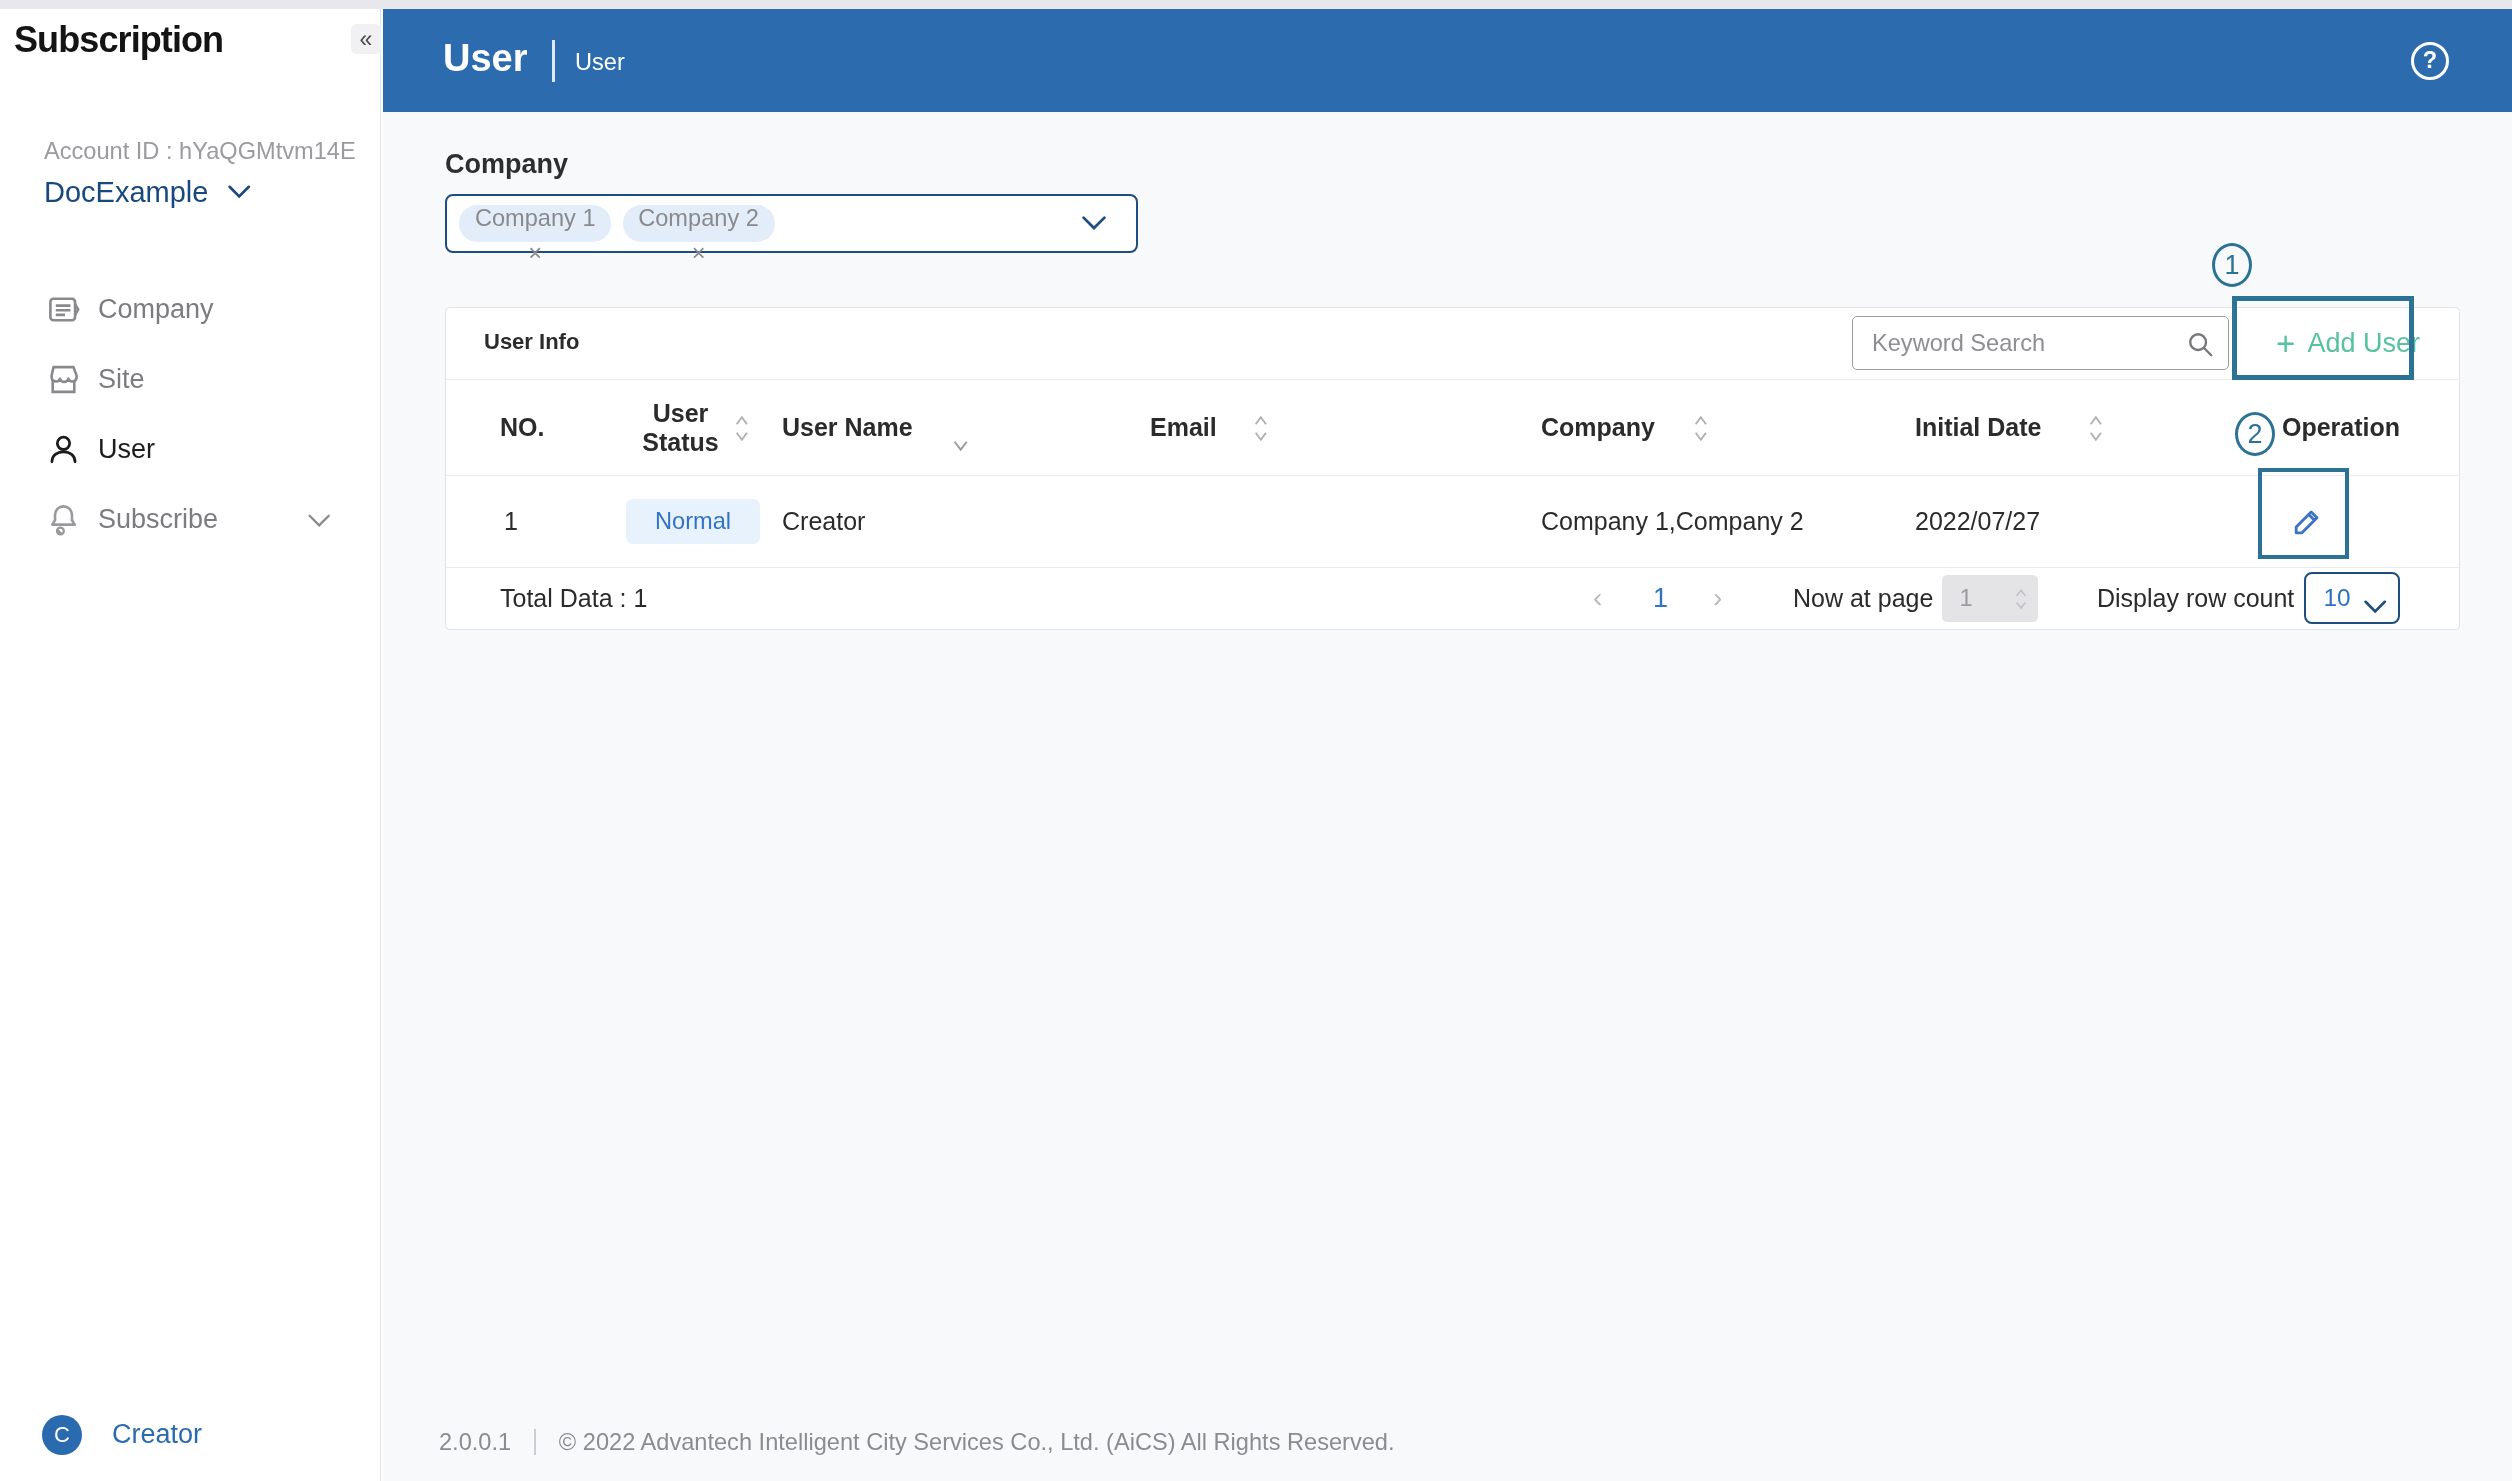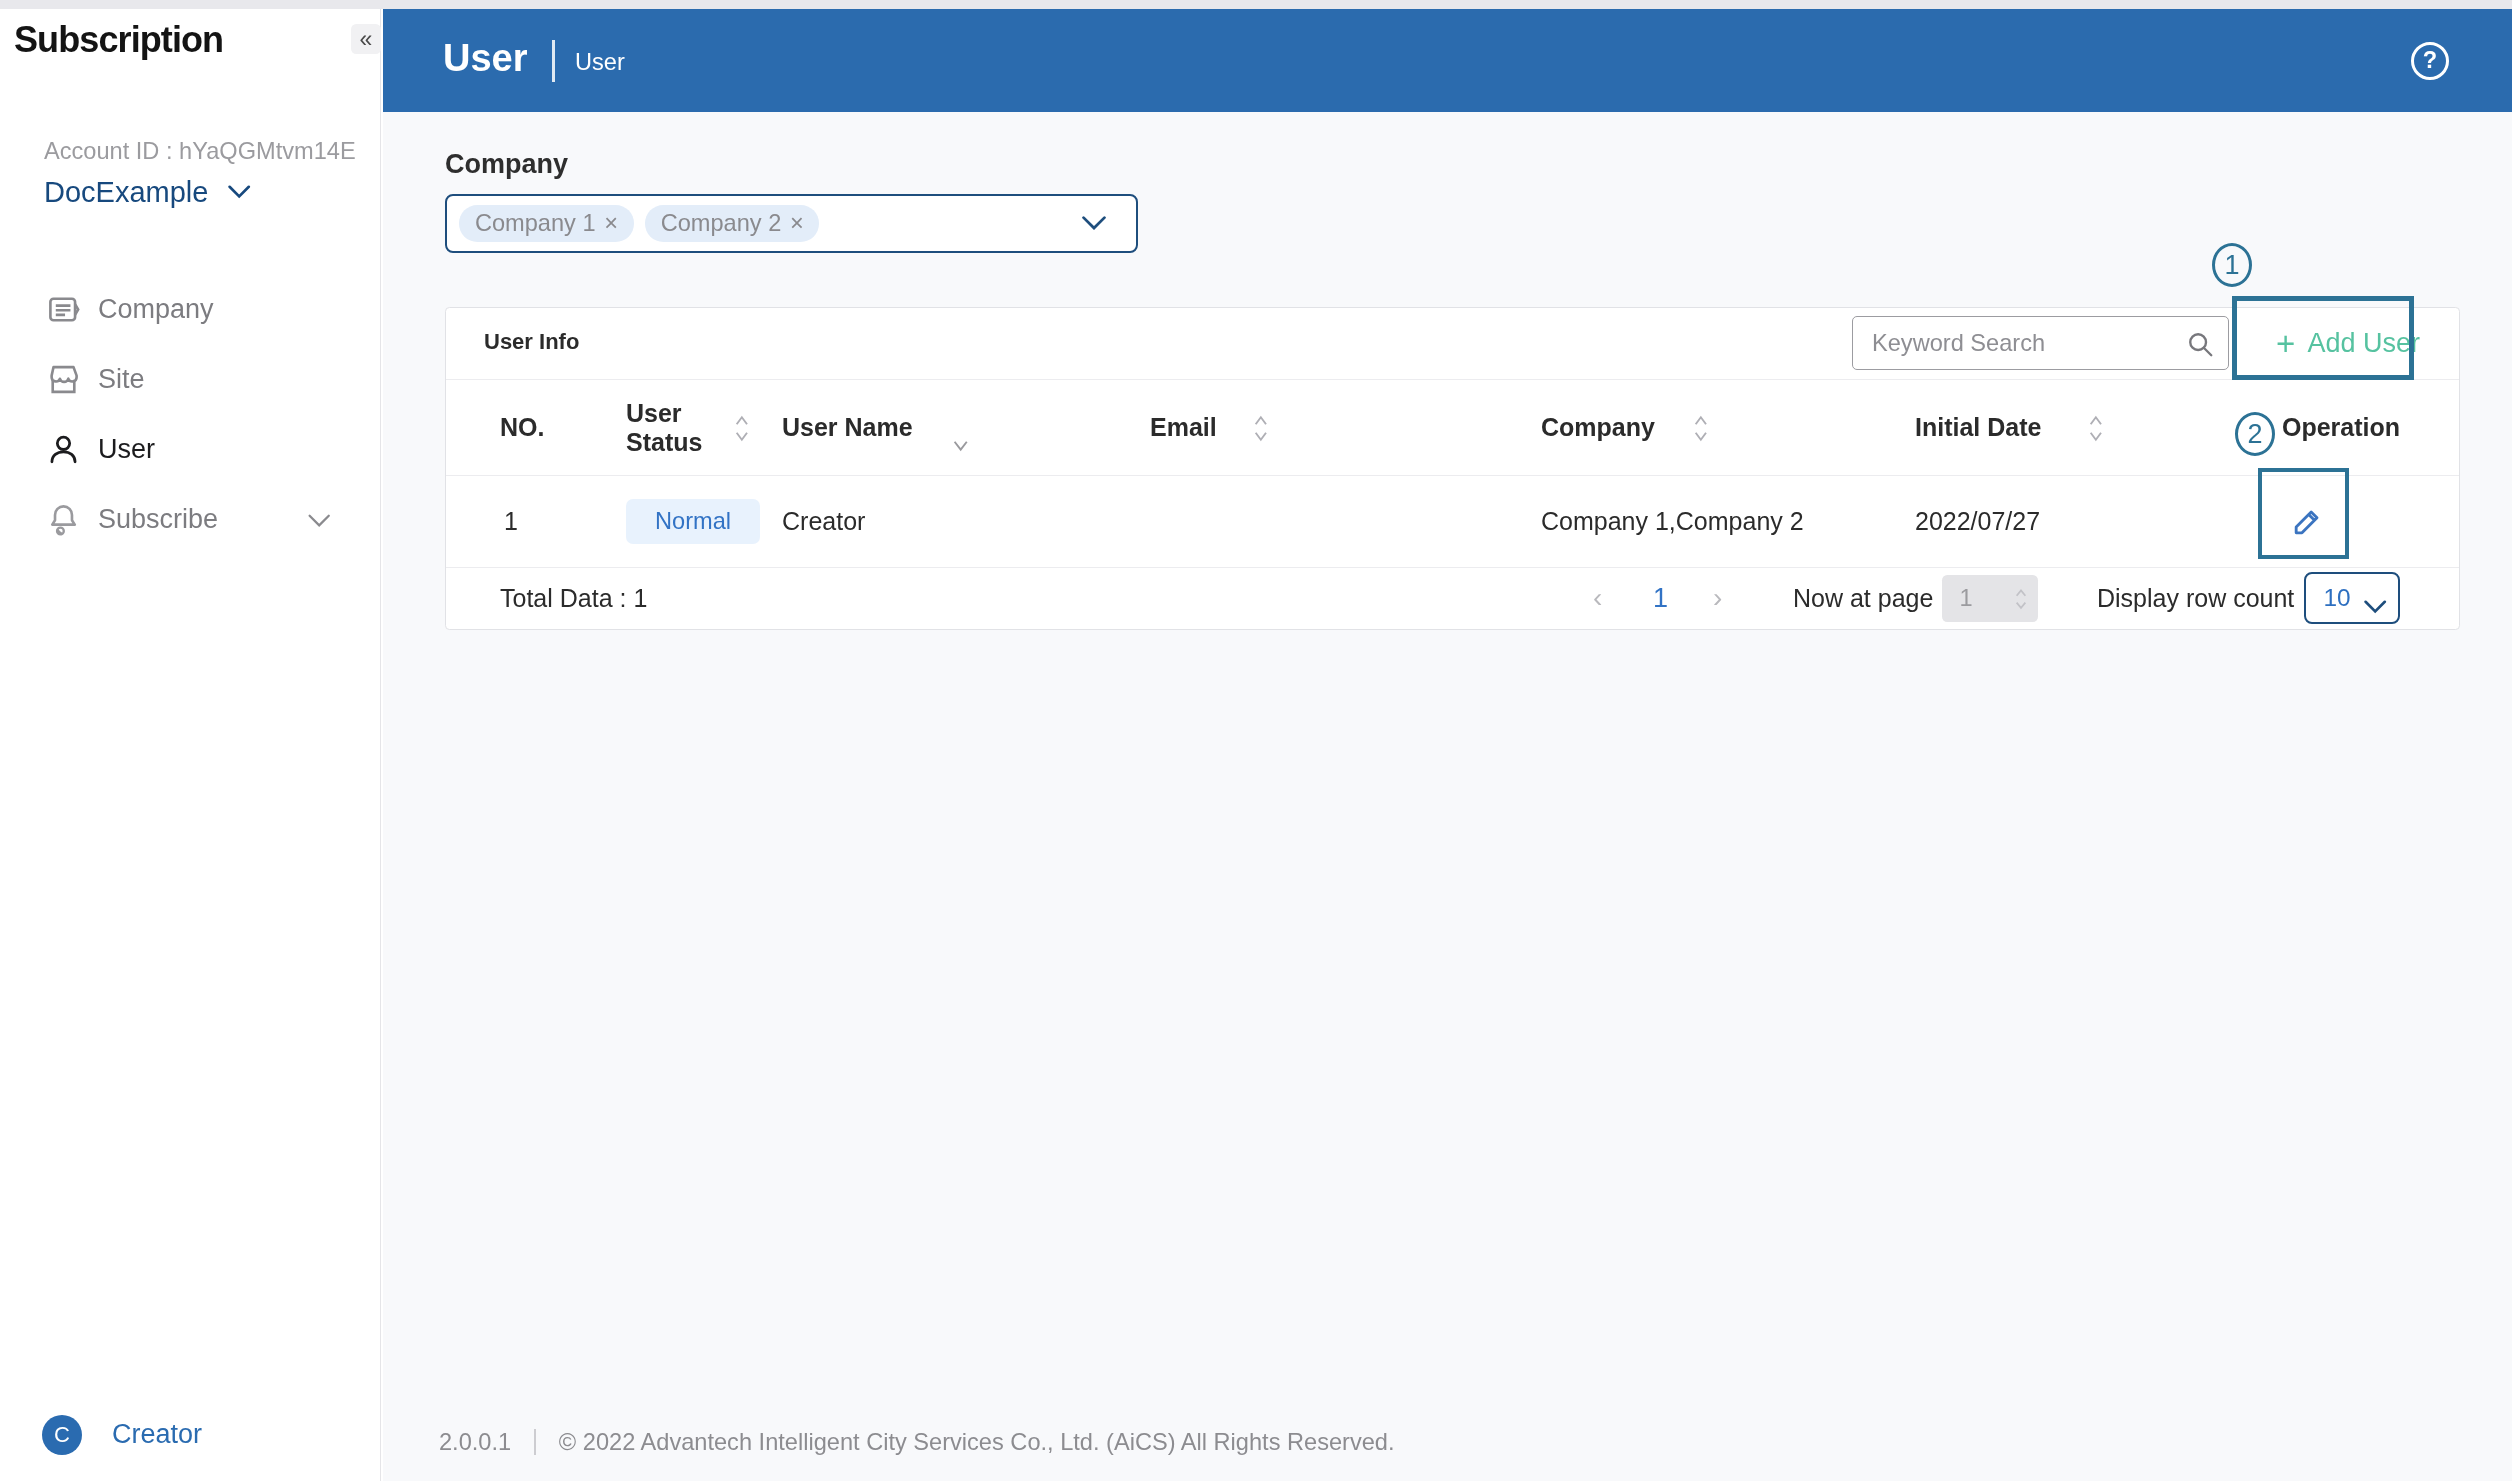--- a/index.html
+++ b/index.html
@@ -42,36 +42,36 @@
   .topbar { position: absolute; left: 0; top: 0; right: 0; height: 103px; background: #2b6bae; }
   .page-title { position: absolute; left: 60px; top: 28px; font-size: 38px; font-weight: 700; color: #ffffff; }
   .title-divider { position: absolute; left: 169px; top: 31px; width: 2.6px; height: 42px; background: rgba(255,255,255,0.85); }
   .breadcrumb { position: absolute; left: 192px; top: 40px; font-size: 23.6px; color: #ffffff; }
   .help-btn { position: absolute; right: 63px; top: 33px; width: 38px; height: 38px; border: 3.1px solid #ffffff; border-radius: 50%; color: #ffffff; font-size: 23.6px; font-weight: 700; display: flex; align-items: center; justify-content: center; cursor: pointer; background: transparent; font-family: "Liberation Sans", sans-serif; }
 
   .content { position: absolute; left: 0; top: 103px; right: 0; bottom: 0; background: #f8f9fb; }
 
   .filter-label { position: absolute; left: 62px; top: 37px; font-size: 27px; font-weight: 700; color: #2e2e2e; }
   .multiselect { position: absolute; left: 62px; top: 82px; width: 693px; height: 59px; background: #ffffff; border: 2.6px solid #1e4e7d; border-radius: 7.9px; display: flex; align-items: center; padding-left: 12.2px; gap: 11.3px; cursor: pointer; }
-  .chip { height: 37px; border-radius: 18.3px; background: #e3edf9; color: #8a8a8e; font-size: 23.6px; display: flex; align-items: center; padding: 0 15.7px; gap: 8.7px; }
+  .chip { height: 37px; border-radius: 18.3px; background: #e3edf9; color: #8a8a8e; font-size: 23.6px; display: flex; align-items: center; padding: 0 15.7px; gap: 8.7px; flex-direction: column; }
   .chip .chip-x { font-size: 23.6px; color: #8a8a8e; cursor: pointer; }
   .ms-chevron { position: absolute; right: 28px; top: 19px; }
 
   
   .card { position: absolute; left: 62px; top: 195px; width: 2015px; height: 323px; background: #ffffff; border: 1.7px solid #e1e2e6; border-radius: 4.4px; }
   .card-header { position: absolute; left: 0; top: 0; width: 100%; height: 72px; border-bottom: 1.7px solid #ececef; }
   .card-title { position: absolute; left: 38px; top: 21px; font-size: 22px; font-weight: 700; color: #2b2b2b; }
   .search-wrap { position: absolute; left: 1406px; top: 8.7px; width: 377px; height: 54px; }
   .search-input { width: 100%; height: 100%; border: 1.7px solid #9c9ca1; border-radius: 5px; font-size: 23.6px; color: #555; padding: 0 52px 0 19px; font-family: Liberation Sans, sans-serif; background: #fff; outline: none; }
   .search-input::placeholder { color: #8e8e93; }
   .search-icon { position: absolute; right: 14px; top: 12.2px; }
   .add-user-btn { position: absolute; left: 1806px; top: 8.7px; width: 192px; height: 54px; background: transparent; border: none; color: #56c2a0; font-size: 27px; display: flex; align-items: center; justify-content: center; gap: 12.2px; cursor: pointer; font-family: "Liberation Sans", sans-serif; }
   .add-user-btn .plus { font-size: 33px; font-weight: 400; line-height: 33px; }
 
-  .thead { position: absolute; left: 0; top: 72px; width: 100%; height: 96px; font-weight: 700; font-size: 25px; color: #2b2b2b; border-bottom: 1.7px solid #ececef; }
+  .thead { position: absolute; left: 0; top: 72px; width: 100%; height: 96px; font-weight: 700; font-size: 25px; color: #2b2b2b; border-bottom: 1.7px solid #ececef; text-align: center; }
   .th { position: absolute; top: 0; height: 96px; display: flex; align-items: center; }
   .trow { position: absolute; left: 0; top: 168px; width: 100%; height: 92px; font-size: 25px; color: #2b2b2b; border-bottom: 1.7px solid #ececef; }
   .td { position: absolute; top: 0; height: 92px; display: flex; align-items: center; }
 
   .c-no { left: 54px; }
   .c-status { left: 164px; margin-left: 16px; }
   .c-name { left: 336px; }
   .c-email { left: 704px; }
   .c-company { left: 1095px; }
   .c-date { left: 1469px; }

